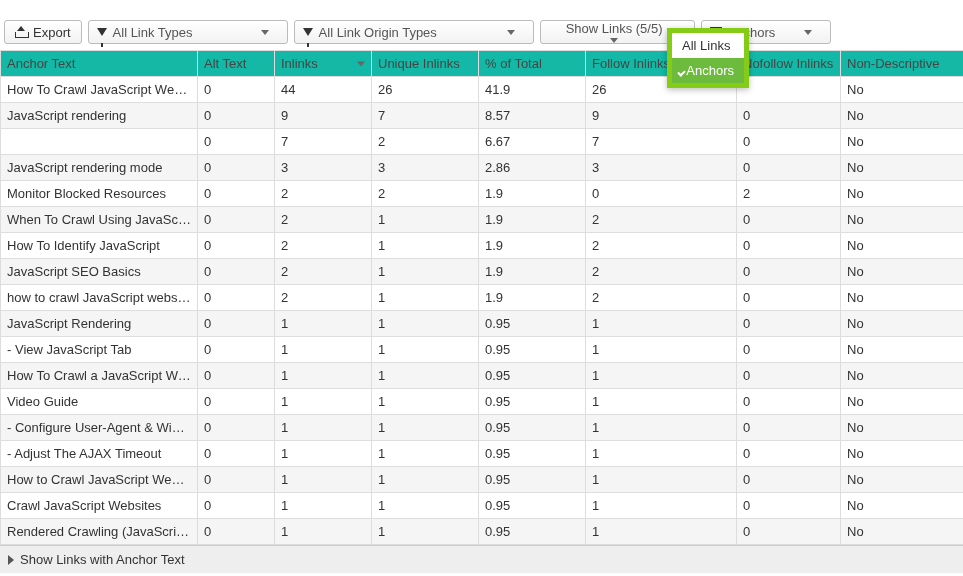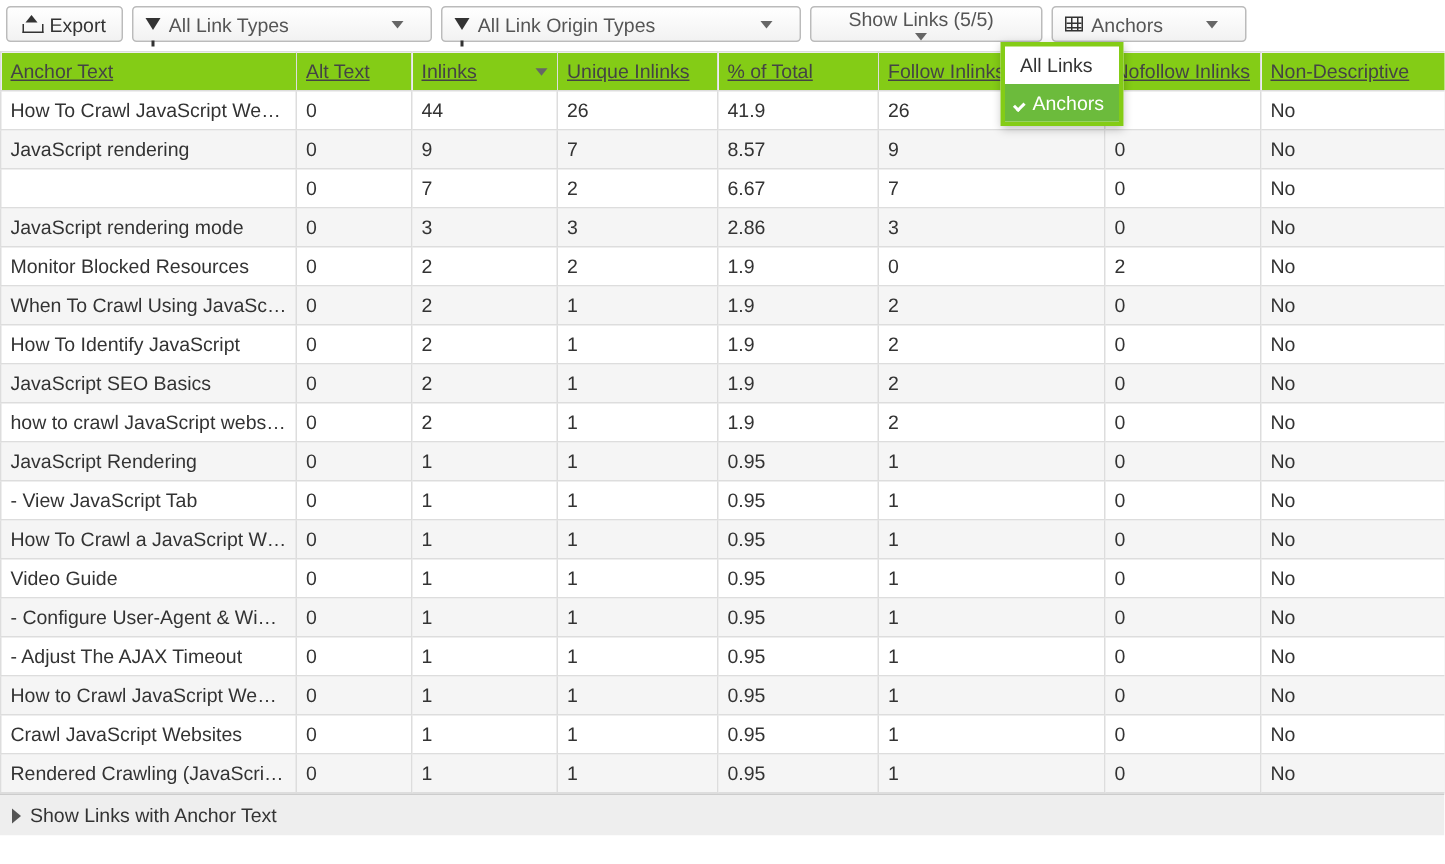--- a/index.html
+++ b/index.html
@@ -36,20 +36,21 @@
     align-items: center;
     justify-content: space-between;
     border: 1px solid #bbb;
     background: linear-gradient(#fff, #f2f2f2);
     padding: 0 18px 0 8px;
     border-radius: 3px;
     cursor: pointer;
     height: 24px;
     font-size: 13px;
     color: #555;
+    margin-top: 16px;
   }
   .combo .left { display:flex; align-items:center; gap:6px; }
   .chev { width:0; height:0; border-left:4px solid transparent; border-right:4px solid transparent; border-top:5px solid #666; }
   .funnel { width:0; height:0; border-left:5px solid transparent; border-right:5px solid transparent; border-top:8px solid #333; position:relative; }
   .funnel::after { content:""; position:absolute; left:-1px; top:7px; width:2px; height:4px; background:#333; }
   .grid-icon { width:12px; height:10px; border:1px solid #333; background:
     linear-gradient(#333,#333) 0 3px/100% 1px no-repeat,
     linear-gradient(#333,#333) 0 6px/100% 1px no-repeat,
     linear-gradient(#333,#333) 3px 0/1px 100% no-repeat,
     linear-gradient(#333,#333) 7px 0/1px 100% no-repeat;
@@ -57,21 +58,21 @@
   .export-icon { width:12px; height:12px; position:relative; }
   .export-icon::before { content:""; position:absolute; left:3px; top:0; width:0; height:0; border-left:4px solid transparent; border-right:4px solid transparent; border-bottom:5px solid #333; transform:translateX(-1px);}
   .export-icon::after { content:""; position:absolute; left:0; bottom:0; width:12px; height:5px; border:1px solid #333; border-top:none; }
 
   .dropdown-menu {
     position: absolute;
     top: 28px;
     left: 667px;
     width: 82px;
     background: #fff;
-    border: 3px solid #84cc16;
+    border: 5px solid #84cc16;
     box-shadow: 0 2px 6px rgba(0,0,0,0.25);
     z-index: 10;
   }
   .dropdown-menu .item {
     padding: 5px 10px 5px 10px;
     cursor: pointer;
     font-size: 13px;
   }
   .dropdown-menu .item.selected {
     background: #6cbb3c;
@@ -93,24 +94,23 @@
     border: 1px solid #ddd;
     padding: 5px 6px;
     text-align: left;
     font-weight: normal;
     white-space: nowrap;
     overflow: hidden;
     text-overflow: ellipsis;
     height: 24px;
   }
   table.main th {
-    background: #84cc16;
+    background: #14b8a6;
     color: #444;
     position: relative;
-    text-decoration: underline;
   }
   table.main tr.even td { background: #f5f5f5; }
   table.main tr.odd td { background: #fff; }
   .sort-arrow { position:absolute; right:6px; top:50%; transform:translateY(-50%); width:0;height:0;border-left:4px solid transparent;border-right:4px solid transparent;border-top:5px solid #666;}
 
   .col0 { width:197px;}
   .col1 { width:77px;}
   .col2 { width:97px;}
   .col3 { width:107px;}
   .col4 { width:107px;}

